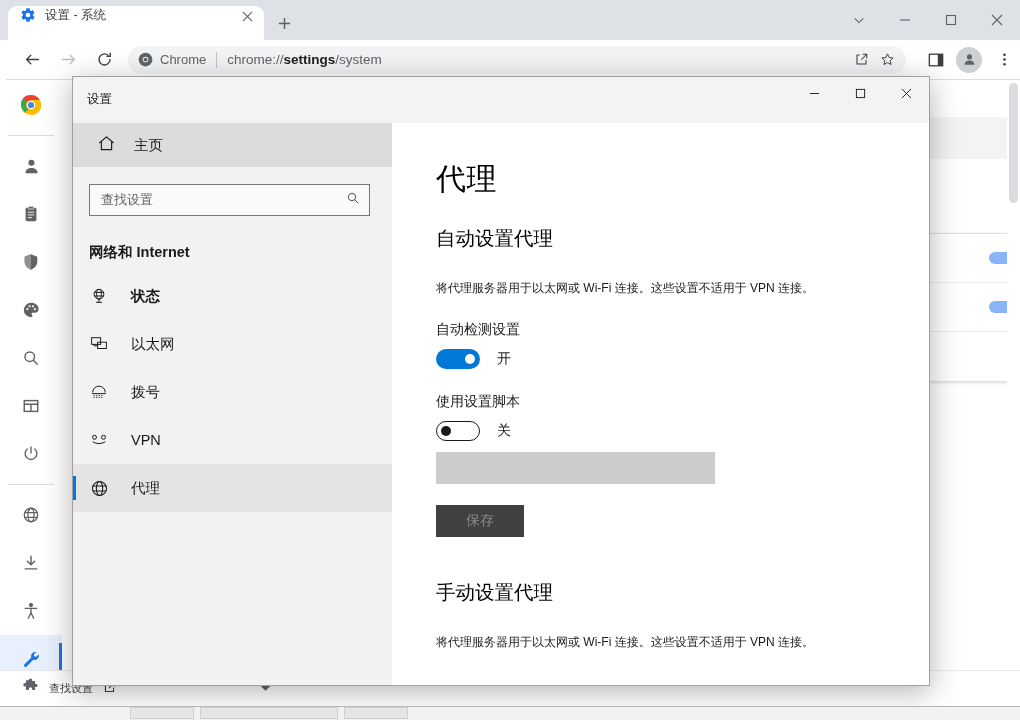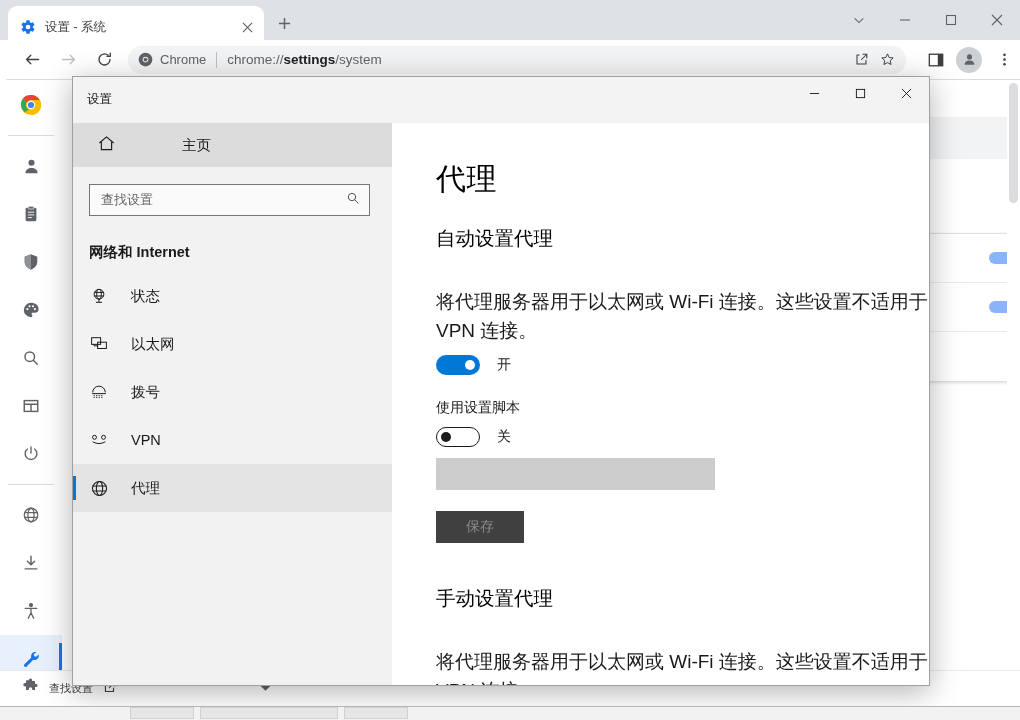--- a/index.html
+++ b/index.html
@@ -19,22 +19,22 @@
     position: absolute; left: 0; top: 0; width: 1020px; height: 40px;
     background: #dee1e6;
     display: flex; align-items: flex-end;
   }
   .tab {
     position: relative;
     margin-left: 8px;
     width: 256px; height: 34px;
     background: #ffffff;
     border-radius: 9px 9px 0 0;
-    display: flex; align-items: center;
-    padding: 8px 8px 0 12px;
+    display: flex; align-items: flex-start;
+    padding: 1px 8px 0 12px;
   }
   .tab-favicon { width: 16px; height: 16px; flex: 0 0 16px; margin-right: 9px; }
   .tab-title {
     flex: 1 1 auto;
     font-size: 12.5px; color: #3c4043;
     white-space: nowrap; overflow: hidden; text-overflow: ellipsis;
   }
   .tab-close {
     width: 18px; height: 18px; flex: 0 0 18px;
     display: flex; align-items: center; justify-content: center;
@@ -169,21 +169,21 @@
     width: 46px; height: 32px;
     display: flex; align-items: center; justify-content: center;
   }
   .ws-body { flex: 1 1 auto; display: flex; min-height: 0; }
   .ws-nav {
     width: 319px; flex: 0 0 319px; background: #f2f2f2;
     padding-top: 0;
   }
   .ws-home {
     height: 44px; background: #dcdcdc;
-    display: flex; align-items: center; padding-left: 24px; gap: 48px;
+    display: flex; align-items: center; padding-left: 24px;
   }
   .ws-home-label { font-size: 14.5px; color: #1a1a1a; margin-left: 18px; }
   .ws-search {
     margin: 17px 22px 0 16px;
     height: 32px; background: #fafafa;
     border: 1px solid #767676;
     display: flex; align-items: center; padding: 0 8px 0 11px;
   }
   .ws-search-text { font-size: 13px; color: #636363; flex: 1 1 auto; }
   .ws-cat {
@@ -203,21 +203,21 @@
     width: 20px; flex: 0 0 20px; display: flex; align-items: center; justify-content: center;
   }
   .ws-navitem .lb { font-size: 14.5px; color: #1a1a1a; margin-left: 22px; }
 
   .ws-content {
     flex: 1 1 auto; background: #ffffff; padding: 36px 0 0 44px;
     overflow: hidden; position: relative;
   }
   .ws-h1 { font-size: 30px; color: #000; font-weight: normal; letter-spacing: .5px; }
   .ws-h2 { font-size: 19.5px; color: #000; font-weight: normal; margin-top: 25px; }
-  .ws-p { font-size: 19px; color: #1a1a1a; margin-top: 36px; line-height: 1.5; }
+  .ws-p { font-size: 12px; color: #1a1a1a; margin-top: 27px; line-height: 1.5; }
   .ws-lbl { font-size: 14px; color: #1a1a1a; margin-top: 24px; }
   .toggle-row { display: flex; align-items: center; margin-top: 10px; }
   .wtoggle {
     width: 44px; height: 20px; border-radius: 10px; position: relative;
     flex: 0 0 44px;
   }
   .wtoggle.on { background: #0078d7; }
   .wtoggle.off { background: #ffffff; border: 1.6px solid #1a1a1a; }
   .wtoggle.on .k {
     position: absolute; right: 5px; top: 5px; width: 10px; height: 10px;
@@ -554,21 +554,21 @@
         <span>
           <svg width="15" height="15" viewBox="0 0 18 18" stroke="#444" stroke-width="1.1" fill="none">
               <circle cx="7.2" cy="7.2" r="4.4"></circle>
               <path d="M10.4 10.4 14.8 14.8"></path>
             </svg>
         </span>
       </div>
 
       <div class="ws-cat">网络和 Internet</div>
 
-      <div class="ws-navitem" style="margin-top:10px;">
+      <div class="ws-navitem" style="margin-top:10px;font-weight:bold;">
         <span class="ic">
           <svg width="18" height="18" viewBox="0 0 20 20" stroke="#1a1a1a" stroke-width="1.1" fill="none">
               <circle cx="10" cy="8" r="5.4"></circle>
               <ellipse cx="10" cy="8" rx="2.6" ry="5.4"></ellipse>
               <path d="M4.7 6 H15.3 M4.7 10 H15.3"></path>
               <path d="M10 13.4 V17 M6.6 17 H13.4"></path>
             </svg>
         </span>
         <span class="lb">状态</span>
       </div>
@@ -619,20 +619,21 @@
         <span class="lb">代理</span>
       </div>
     </div>
 
     <div class="ws-content">
       <div class="ws-h1">代理</div>
 
       <div class="ws-h2">自动设置代理</div>
       <div class="ws-p">将代理服务器用于以太网或 Wi-Fi 连接。这些设置不适用于 VPN 连接。</div>
 
+      <div class="ws-lbl">自动检测设置</div>
       <div class="toggle-row">
         <span class="wtoggle on">
             <span class="k"></span>
           </span>
         <span class="toggle-state">开</span>
       </div>
 
       <div class="ws-lbl">使用设置脚本</div>
       <div class="toggle-row">
         <span class="wtoggle off">

